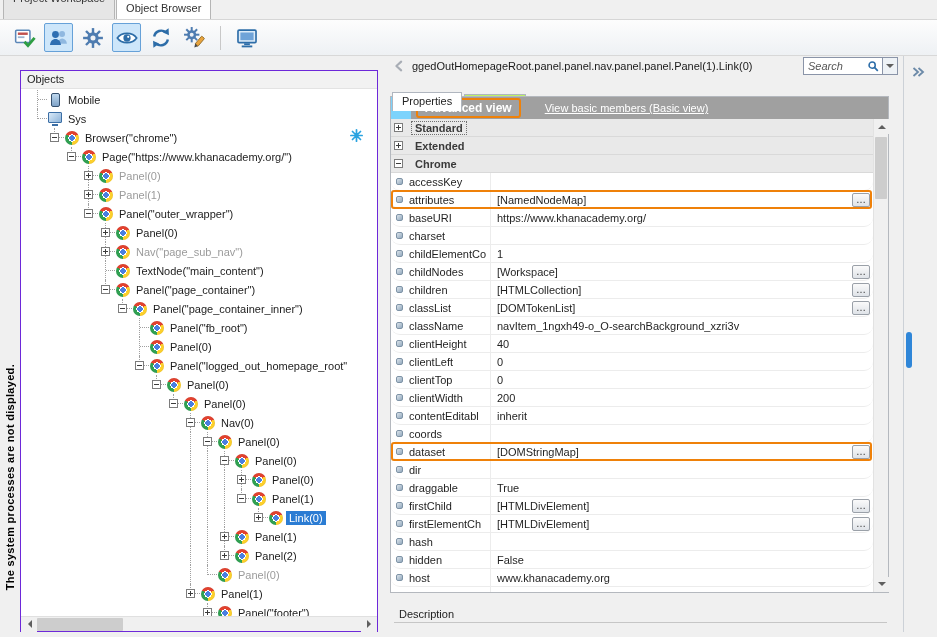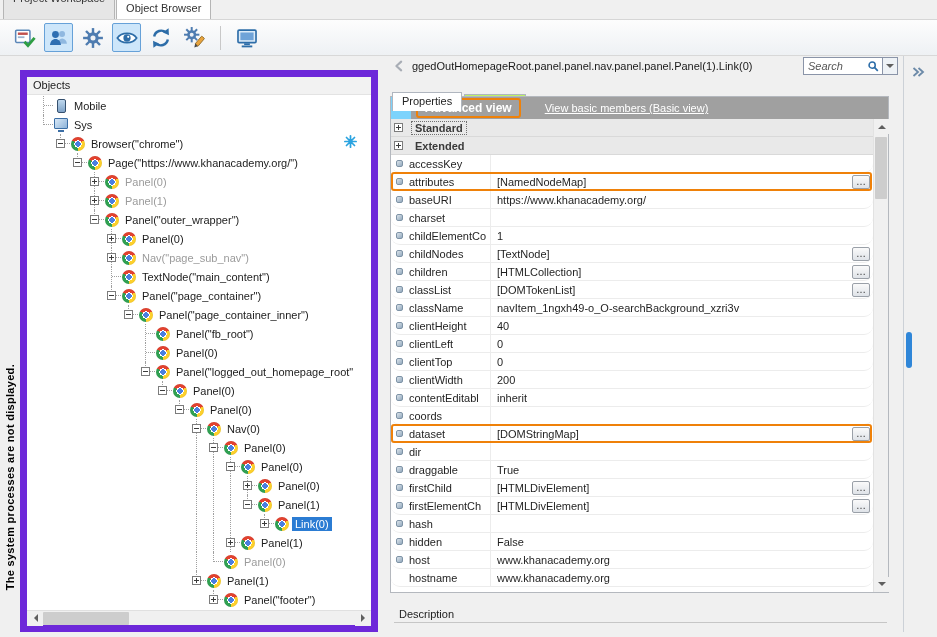--- a/index.html
+++ b/index.html
@@ -26,21 +26,21 @@
   .tb-sep { width:1px; height:24px; background:#c8c8c8; margin:0 6px; }
 
   
   .side-note { position:absolute; left:0; top:70px; width:20px; height:562px; display:flex;
                flex-direction:column; align-items:center; justify-content:flex-end; padding-bottom:42px; }
   .side-note span { writing-mode:vertical-rl; transform:rotate(180deg); font-weight:bold;
                     color:#000; white-space:nowrap; letter-spacing:.3px; }
 
   
   .tree-panel { position:absolute; left:20px; top:70px; width:358px; height:562px;
-                border:7px solid #6d28d9; background:#fff; display:flex; flex-direction:column;justify-content:center; }
+                border:1px solid #6d28d9; background:#fff; display:flex; flex-direction:column;justify-content:center; }
   .tree-header { flex:none; height:18px; background:#f2f2f2; border-bottom:1px solid #e3e3e3;
                  padding:2px 6px; color:#222; }
   .tree-body { flex:1; overflow:hidden; position:relative; padding-top:1px; background:#fff; }
   .tree-row { display:flex; align-items:center; height:19px; white-space:nowrap; padding-left:8px; }
   .tcell { width:17px; height:19px; position:relative; flex:none; }
   .tcell .vfull,.tcell .vtop { position:absolute; left:8px; top:0; bottom:0; width:0;
                                border-left:1px dotted #a0a0a0; }
   .tcell .vtop { bottom:9px; }
   .tcell .hstub { position:absolute; left:9px; right:-1px; top:9px; height:0;
                   border-top:1px dotted #a0a0a0; }
@@ -622,20 +622,44 @@
         <span class="tcell"></span>
         <span class="tcell"></span>
         <span class="tcell"></span>
         <span class="tcell"></span>
         <span class="tcell"></span>
         <span class="tcell"></span>
         <span class="tcell">
           <i class="vfull"></i>
         </span>
         <span class="tcell">
+          <i class="vfull"></i>
+        </span>
+        <span class="tcell">
+          <i class="vtop"></i>
+          <i class="hstub"></i>
+          <i class="pmbox plus"></i>
+        </span>
+        <span class="ticon chrome"></span>
+        <span class="tlabel">Panel(2)</span>
+      </div>
+      <div class="tree-row">
+        <span class="tcell"></span>
+        <span class="tcell"></span>
+        <span class="tcell"></span>
+        <span class="tcell"></span>
+        <span class="tcell"></span>
+        <span class="tcell"></span>
+        <span class="tcell"></span>
+        <span class="tcell"></span>
+        <span class="tcell"></span>
+        <span class="tcell">
+          <i class="vfull"></i>
+        </span>
+        <span class="tcell">
           <i class="vtop"></i>
           <i class="hstub"></i>
         </span>
         <span class="ticon chrome"></span>
         <span class="tlabel gray">Panel(0)</span>
       </div>
       <div class="tree-row">
         <span class="tcell"></span>
         <span class="tcell"></span>
         <span class="tcell"></span>
@@ -730,20 +754,26 @@
             <i class="pmbox plus"></i>
           </span>
           <span class="cat-label focused">Standard</span>
         </div>
         <div class="cat-row">
           <span class="pmwrap">
             <i class="pmbox plus"></i>
           </span>
           <span class="cat-label">Extended</span>
         </div>
+        <div class="cat-row">
+          <span class="pmwrap">
+            <i class="pmbox minus"></i>
+          </span>
+          <span class="cat-label">Chrome</span>
+        </div>
         <div class="prop-row">
           <span class="cell-bullet">
             <i class="bullet"></i>
           </span>
           <span class="cell-name">accessKey</span>
           <span class="cell-value"></span>
           <span class="cell-btn"></span>
         </div>
         <div class="prop-row hl">
           <span class="cell-bullet">
@@ -777,21 +807,21 @@
           </span>
           <span class="cell-name">childElementCo</span>
           <span class="cell-value">1</span>
           <span class="cell-btn"></span>
         </div>
         <div class="prop-row">
           <span class="cell-bullet">
             <i class="bullet"></i>
           </span>
           <span class="cell-name">childNodes</span>
-          <span class="cell-value">[TextNode]</span>
+          <span class="cell-value">[Workspace]</span>
           <span class="cell-btn">
             <button class="dots">…</button>
           </span>
         </div>
         <div class="prop-row">
           <span class="cell-bullet">
             <i class="bullet"></i>
           </span>
           <span class="cell-name">children</span>
           <span class="cell-value">[HTMLCollection]</span>

